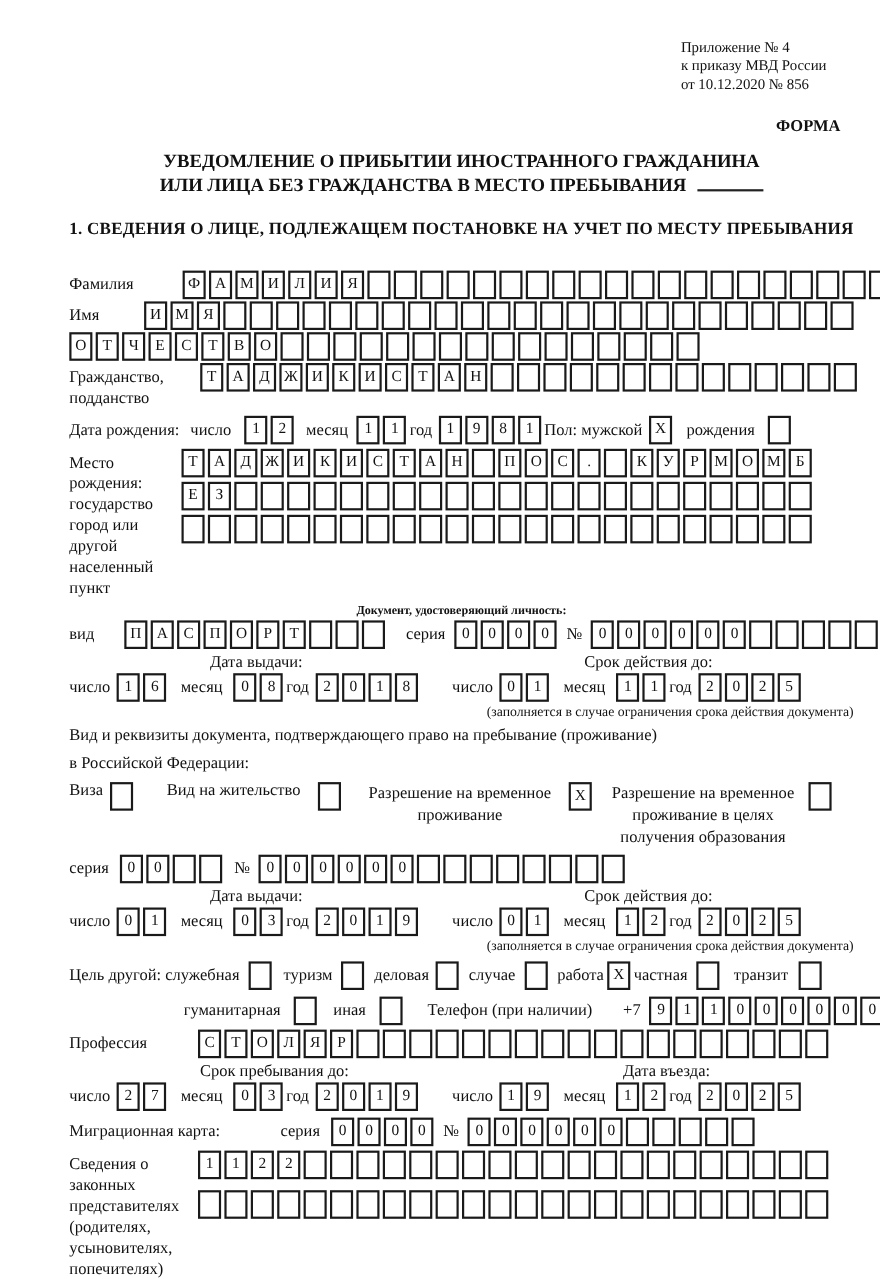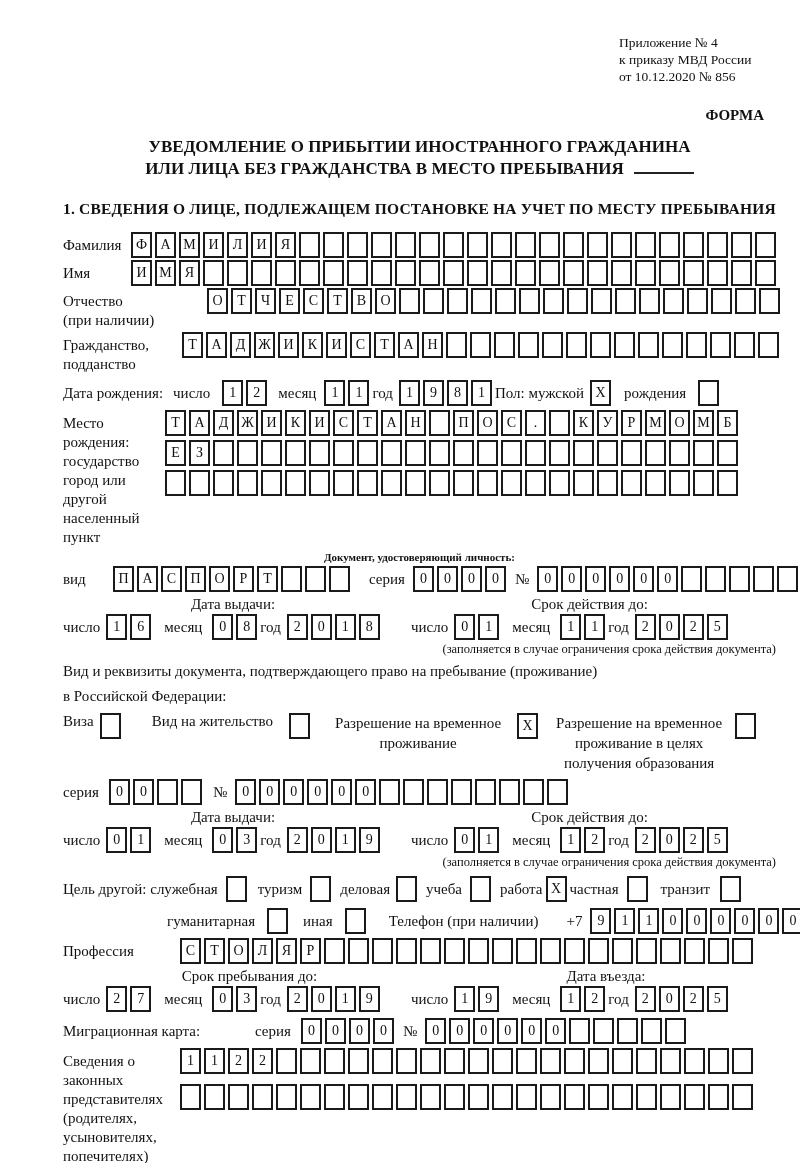--- a/index.html
+++ b/index.html
@@ -78,21 +78,21 @@
 
   <div class="forma">ФОРМА</div>
 
   <div class="title">
     <span>УВЕДОМЛЕНИЕ О ПРИБЫТИИ ИНОСТРАННОГО ГРАЖДАНИНА</span><br>
     <span>ИЛИ ЛИЦА БЕЗ ГРАЖДАНСТВА В МЕСТО ПРЕБЫВАНИЯ</span><span class="blank-line"></span>
   </div>
 
   <div class="section-heading">1. СВЕДЕНИЯ О ЛИЦЕ, ПОДЛЕЖАЩЕМ ПОСТАНОВКЕ НА УЧЕТ ПО МЕСТУ ПРЕБЫВАНИЯ</div>
 
-  <div class="frow" style="margin-top:14px;">
+  <div class="frow" style="margin-top:28px;gap:35px;">
     <span class="lbl w68">Фамилия</span>
     <span class="boxrow">
         <span class="box">Ф</span>
         <span class="box">А</span>
         <span class="box">М</span>
         <span class="box">И</span>
         <span class="box">Л</span>
         <span class="box">И</span>
         <span class="box">Я</span>
         <span class="box"></span>
@@ -145,22 +145,20 @@
         <span class="box"></span>
         <span class="box"></span>
         <span class="box"></span>
         <span class="box"></span>
         <span class="box"></span>
         <span class="box"></span>
       </span>
   </div>
 
   <div class="frow">
-    <span class="lbl w144">Отчество
-(при наличии)</span>
     <span class="boxrow">
         <span class="box">О</span>
         <span class="box">Т</span>
         <span class="box">Ч</span>
         <span class="box">Е</span>
         <span class="box">С</span>
         <span class="box">Т</span>
         <span class="box">В</span>
         <span class="box">О</span>
         <span class="box"></span>
@@ -507,21 +505,21 @@
   </div>
   <div class="note-right">(заполняется в случае ограничения срока действия документа)</div>
 
   <div class="inline-row">
     <span class="t">Цель другой: служебная</span>
     <span class="box cb ml8"></span>
     <span class="t ml8">туризм</span>
     <span class="box cb ml8"></span>
     <span class="t ml6">деловая</span>
     <span class="box cb ml6"></span>
-    <span class="t ml6">учеба</span>
+    <span class="t ml6">случае</span>
     <span class="box cb ml8"></span>
     <span class="t ml6">работа</span>
     <span class="box cb" style="margin-left:3px;">X</span>
     <span class="t">частная</span>
     <span class="box cb ml8"></span>
     <span class="t ml10">транзит</span>
     <span class="box cb ml10"></span>
   </div>
 
   <div class="inline-row" style="margin-left:104px;">

